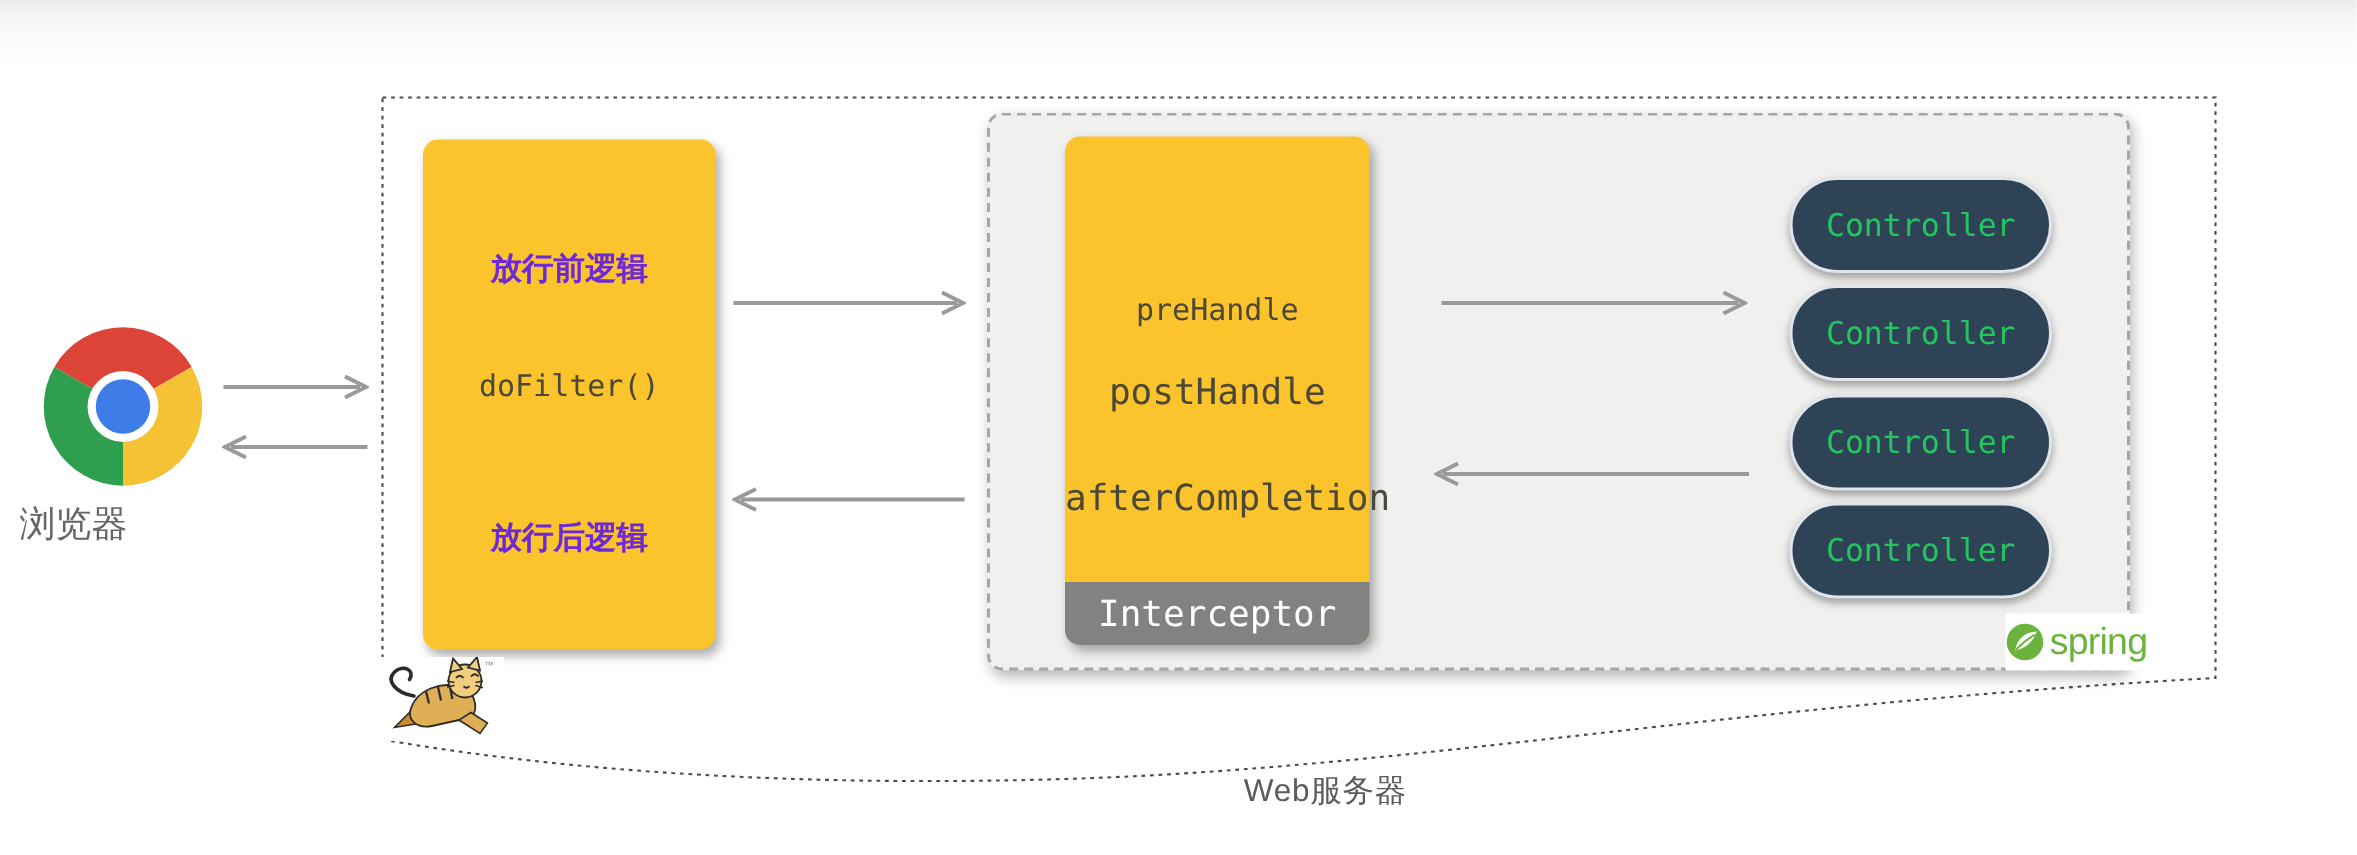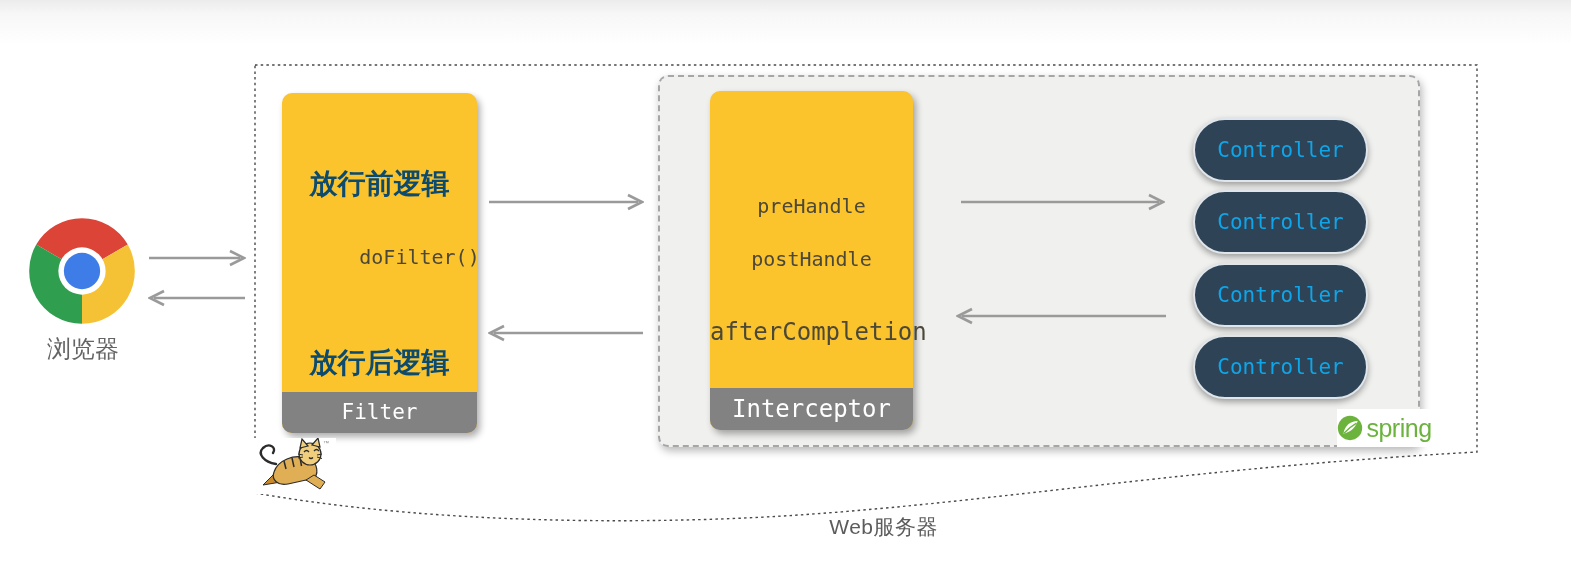--- a/index.html
+++ b/index.html
@@ -12,38 +12,38 @@
 
   
   .boundary-svg{position:absolute;left:0;top:0;}
 
   
   .server-label{
     position:absolute;left:778px;top:513px;width:160px;text-align:right;
     font-size:21px;color:#5c5c5c;letter-spacing:.5px;
   }
   .browser-label{
-    position:absolute;left:13px;top:333px;width:140px;text-align:center;
+    position:absolute;left:13px;top:333px;width:140px;text-align:left;
     font-size:24px;color:#656565;
   }
 
   
   .chrome{position:absolute;left:27px;top:216px;}
 
   
   .arrow{position:absolute;}
   .arrow svg line,.arrow svg polyline{stroke:#9a9a9a;stroke-width:2.6;fill:none;}
 
   
   .yellow-box{
     position:absolute;background:#FBC32C;border-radius:10px;box-sizing:border-box;
     box-shadow:3px 4px 7px rgba(0,0,0,.33);
   }
   .yellow-box .line{position:absolute;left:0;width:100%;text-align:center;}
-  .cn-line{font-size:28px;color:#0c4a6e;font-weight:600;font-family:Liberation Mono, monospace;}
+  .cn-line{font-size:21px;color:#6d28d9;font-weight:600;font-family:Liberation Mono, monospace;}
   .mono-line{font-family:"DejaVu Sans Mono","Liberation Mono",monospace;color:#4c4838;}
   .box-footer{
     position:absolute;left:0;bottom:0;width:100%;background:#828282;
     border-radius:0 0 10px 10px;text-align:center;color:#ffffff;
     font-family:"DejaVu Sans Mono","Liberation Mono",monospace;
   }
   .filter-box{left:282px;top:93px;width:195px;height:340px;}
   .filter-box .box-footer{height:41px;line-height:41px;font-size:21px;}
   .interceptor-box{left:710px;top:91px;width:203px;height:339px;}
   .interceptor-box .box-footer{height:42px;line-height:42px;font-size:24px;}
@@ -52,21 +52,21 @@
   .panel{
     position:absolute;left:658px;top:75px;width:762px;height:372px;box-sizing:border-box;
     background:#f0f0ef;border:2px dashed #a6a6a6;border-radius:10px;
     box-shadow:2px 4px 9px rgba(0,0,0,.28);
   }
 
   
   .pill{
     position:absolute;left:1193px;width:175px;height:64px;box-sizing:border-box;
     background:#2E4456;border:2px solid #dfe5ea;border-radius:32px;
-    color:#0ea5e9;font-family:"DejaVu Sans Mono","Liberation Mono",monospace;
+    color:#22c55e;font-family:"DejaVu Sans Mono","Liberation Mono",monospace;
     font-size:21px;text-align:center;line-height:60px;
     box-shadow:0 3px 6px rgba(0,0,0,.35);
   }
 
   
   .spring-logo{
     position:absolute;left:1337px;top:409px;width:95px;height:38px;background:#ffffff;
     display:flex;align-items:center;justify-content:center;gap:3px;
   }
   .spring-word{
@@ -134,28 +134,27 @@
   </div>
   <div class="arrow" style="left:956px;top:306px;">
     <svg width="211" height="20">
         <line x1="6" y1="10" x2="210" y2="10"></line>
         <polyline points="16,3 2,10 16,17"></polyline>
       </svg>
   </div>
 
   <div class="yellow-box filter-box">
     <div class="line cn-line" style="top:72px;">放行前逻辑</div>
-    <div class="line mono-line" style="top:152px;font-size:20px;padding-left:40px;">doFilter()</div>
+    <div class="line mono-line" style="top:152px;font-size:20px;">doFilter()</div>
     <div class="line cn-line" style="top:234px;margin-top:17px;">放行后逻辑</div>
-    <div class="box-footer">Filter</div>
   </div>
 
   <div class="yellow-box interceptor-box">
     <div class="line mono-line" style="top:103px;font-size:20px;">preHandle</div>
-    <div class="line mono-line" style="top:156px;font-size:20px;">postHandle</div>
+    <div class="line mono-line" style="top:156px;font-size:24px;">postHandle</div>
     <div class="line mono-line" style="top:227px;font-size:24px;">afterCompletion</div>
     <div class="box-footer">Interceptor</div>
   </div>
 
   <div class="pill" style="top:118px;">Controller</div>
   <div class="pill" style="top:190px;">Controller</div>
   <div class="pill" style="top:263px;">Controller</div>
   <div class="pill" style="top:335px;">Controller</div>
 
   <div class="spring-logo">

